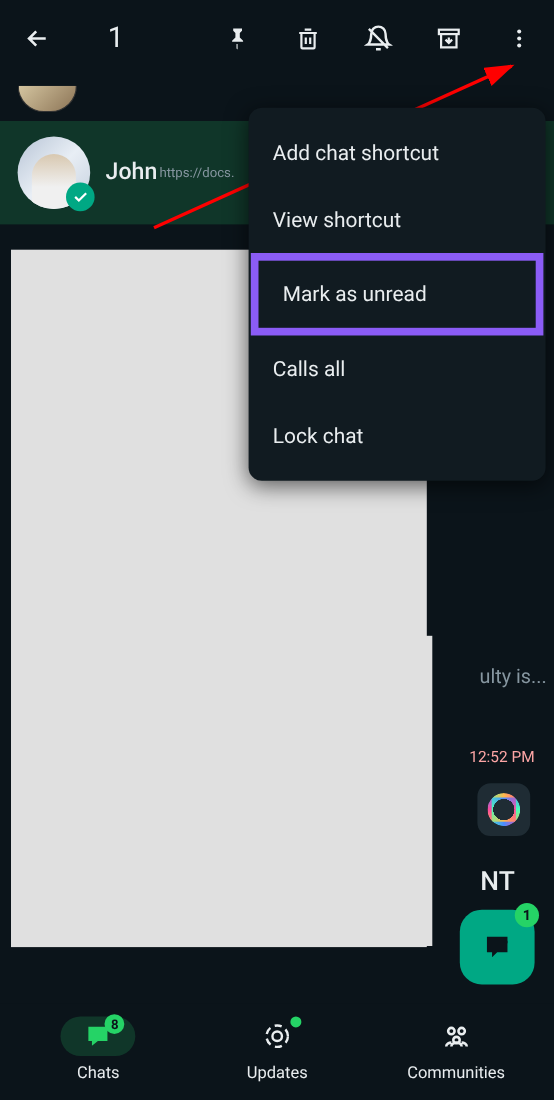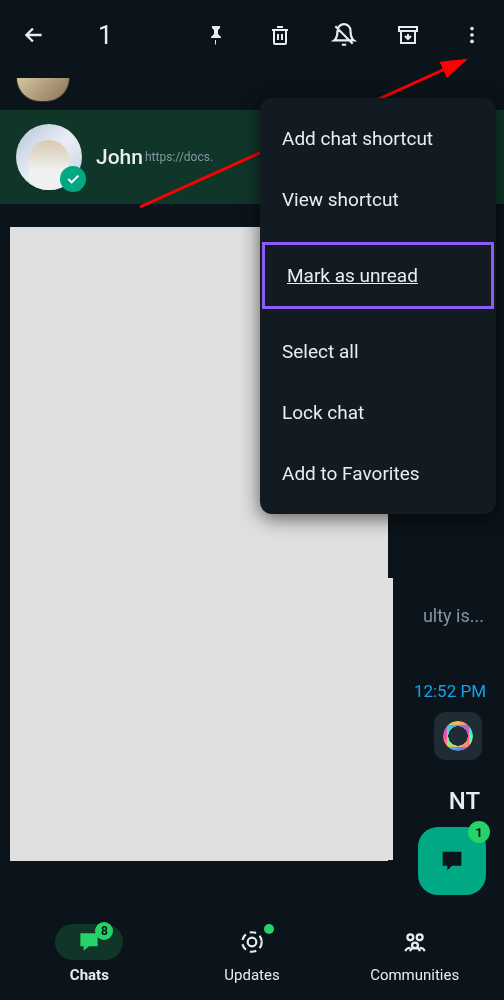--- a/index.html
+++ b/index.html
@@ -79,62 +79,61 @@
     .white-block2 {
       position: absolute;
       top: 578px; left: 225px;
       width: 168px; height: 282px;
       background: #e0e0e0;
     }
     
     .dropdown {
       position: absolute;
       top: 98px; right: 8px;
-      width: 236px;
+      width: 270px;
       background: #111b21;
       border-radius: 12px;
       padding: 10px 0;
       box-shadow: 0 4px 20px rgba(0,0,0,0.6);
       z-index: 100;
     }
     .menu-item {
       padding: 19px 22px;
       font-size: 19px;
       color: #e9edef;
       cursor: pointer;
     }
     .menu-item.highlighted {
-      border: 3px solid #8b5cf6;
-      margin: 12px 2px;
-      text-decoration: underline;
+      border: 7px solid #8b5cf6;
+      margin: 0 2px;
     }
     
     .arrow-annotation {
       position: absolute;
       top: 52px; left: 130px;
       width: 350px; height: 160px;
       pointer-events: none;
       z-index: 50;
     }
     
     .timestamp {
       position: absolute;
       top: 681px; right: 18px;
-      font-size: 17px;
-      color: #0ea5e9;
+      font-size: 14px;
+      color: #fca5a5;
     }
     .ulty-text {
       position: absolute;
-      top: 605px; right: 20px;
+      top: 605px; right: 7px;
       font-size: 18px;
       color: #8696a0;
     }
     .nt-text {
       position: absolute;
-      top: 787px; right: 24px;
+      top: 787px; right: 36px;
       font-size: 24px;
       color: #e9edef;
       font-weight: 500;
     }
     
     .copilot-icon {
       position: absolute;
       top: 712px; right: 22px;
       width: 48px; height: 48px;
       background: #1f2c34;
@@ -179,21 +178,21 @@
       display: flex; flex-direction: column; align-items: center;
       gap: 6px; flex: 1; cursor: pointer;
     }
     .nav-icon-wrap {
       width: 68px; height: 36px; border-radius: 18px;
       display: flex; align-items: center; justify-content: center;
       position: relative;
     }
     .nav-icon-wrap.active { background: #103629; }
     .nav-label { font-size: 15px; color: #e9edef; }
-    .nav-label.active { font-weight: 700; }
+    .nav-label.active { font-weight: 400; }
     .nav-badge {
       position: absolute; top: -2px; right: 10px;
       min-width: 18px; height: 18px; border-radius: 9px;
       background: #25d366; color: #0b141a;
       font-size: 12px; font-weight: 700;
       display: flex; align-items: center; justify-content: center;
       padding: 0 4px;
     }
     .nav-dot {
       position: absolute; top: 0; right: 12px;
@@ -281,23 +280,22 @@
         <path d="M0,0 L9,3 L0,6 z" fill="#ff0000"></path>
       </marker>
     </defs>
   <line x1="10" y1="155" x2="335" y2="8" stroke="#ff0000" stroke-width="3" marker-end="url(#ah)"></line>
 </svg>
 
 <div class="dropdown">
   <div class="menu-item">Add chat shortcut</div>
   <div class="menu-item">View shortcut</div>
   <div class="menu-item highlighted">Mark as unread</div>
-  <div class="menu-item">Select all</div>
+  <div class="menu-item">Calls all</div>
   <div class="menu-item">Lock chat</div>
-  <div class="menu-item">Add to Favorites</div>
 </div>
 
 <div class="fab">
   <svg width="28" height="28" viewBox="0 0 24 24" fill="#0b141a">
       <path d="M4 4h16v12H12l-4 4v-4H4V4zm4 5h2v2H8V9zm0-3h8v2H8V6z"></path>
       <path d="M18 8h2M19 7v2" stroke="#0b141a" stroke-width="2"></path>
     </svg>
   <div class="fab-badge">1</div>
 </div>
 

